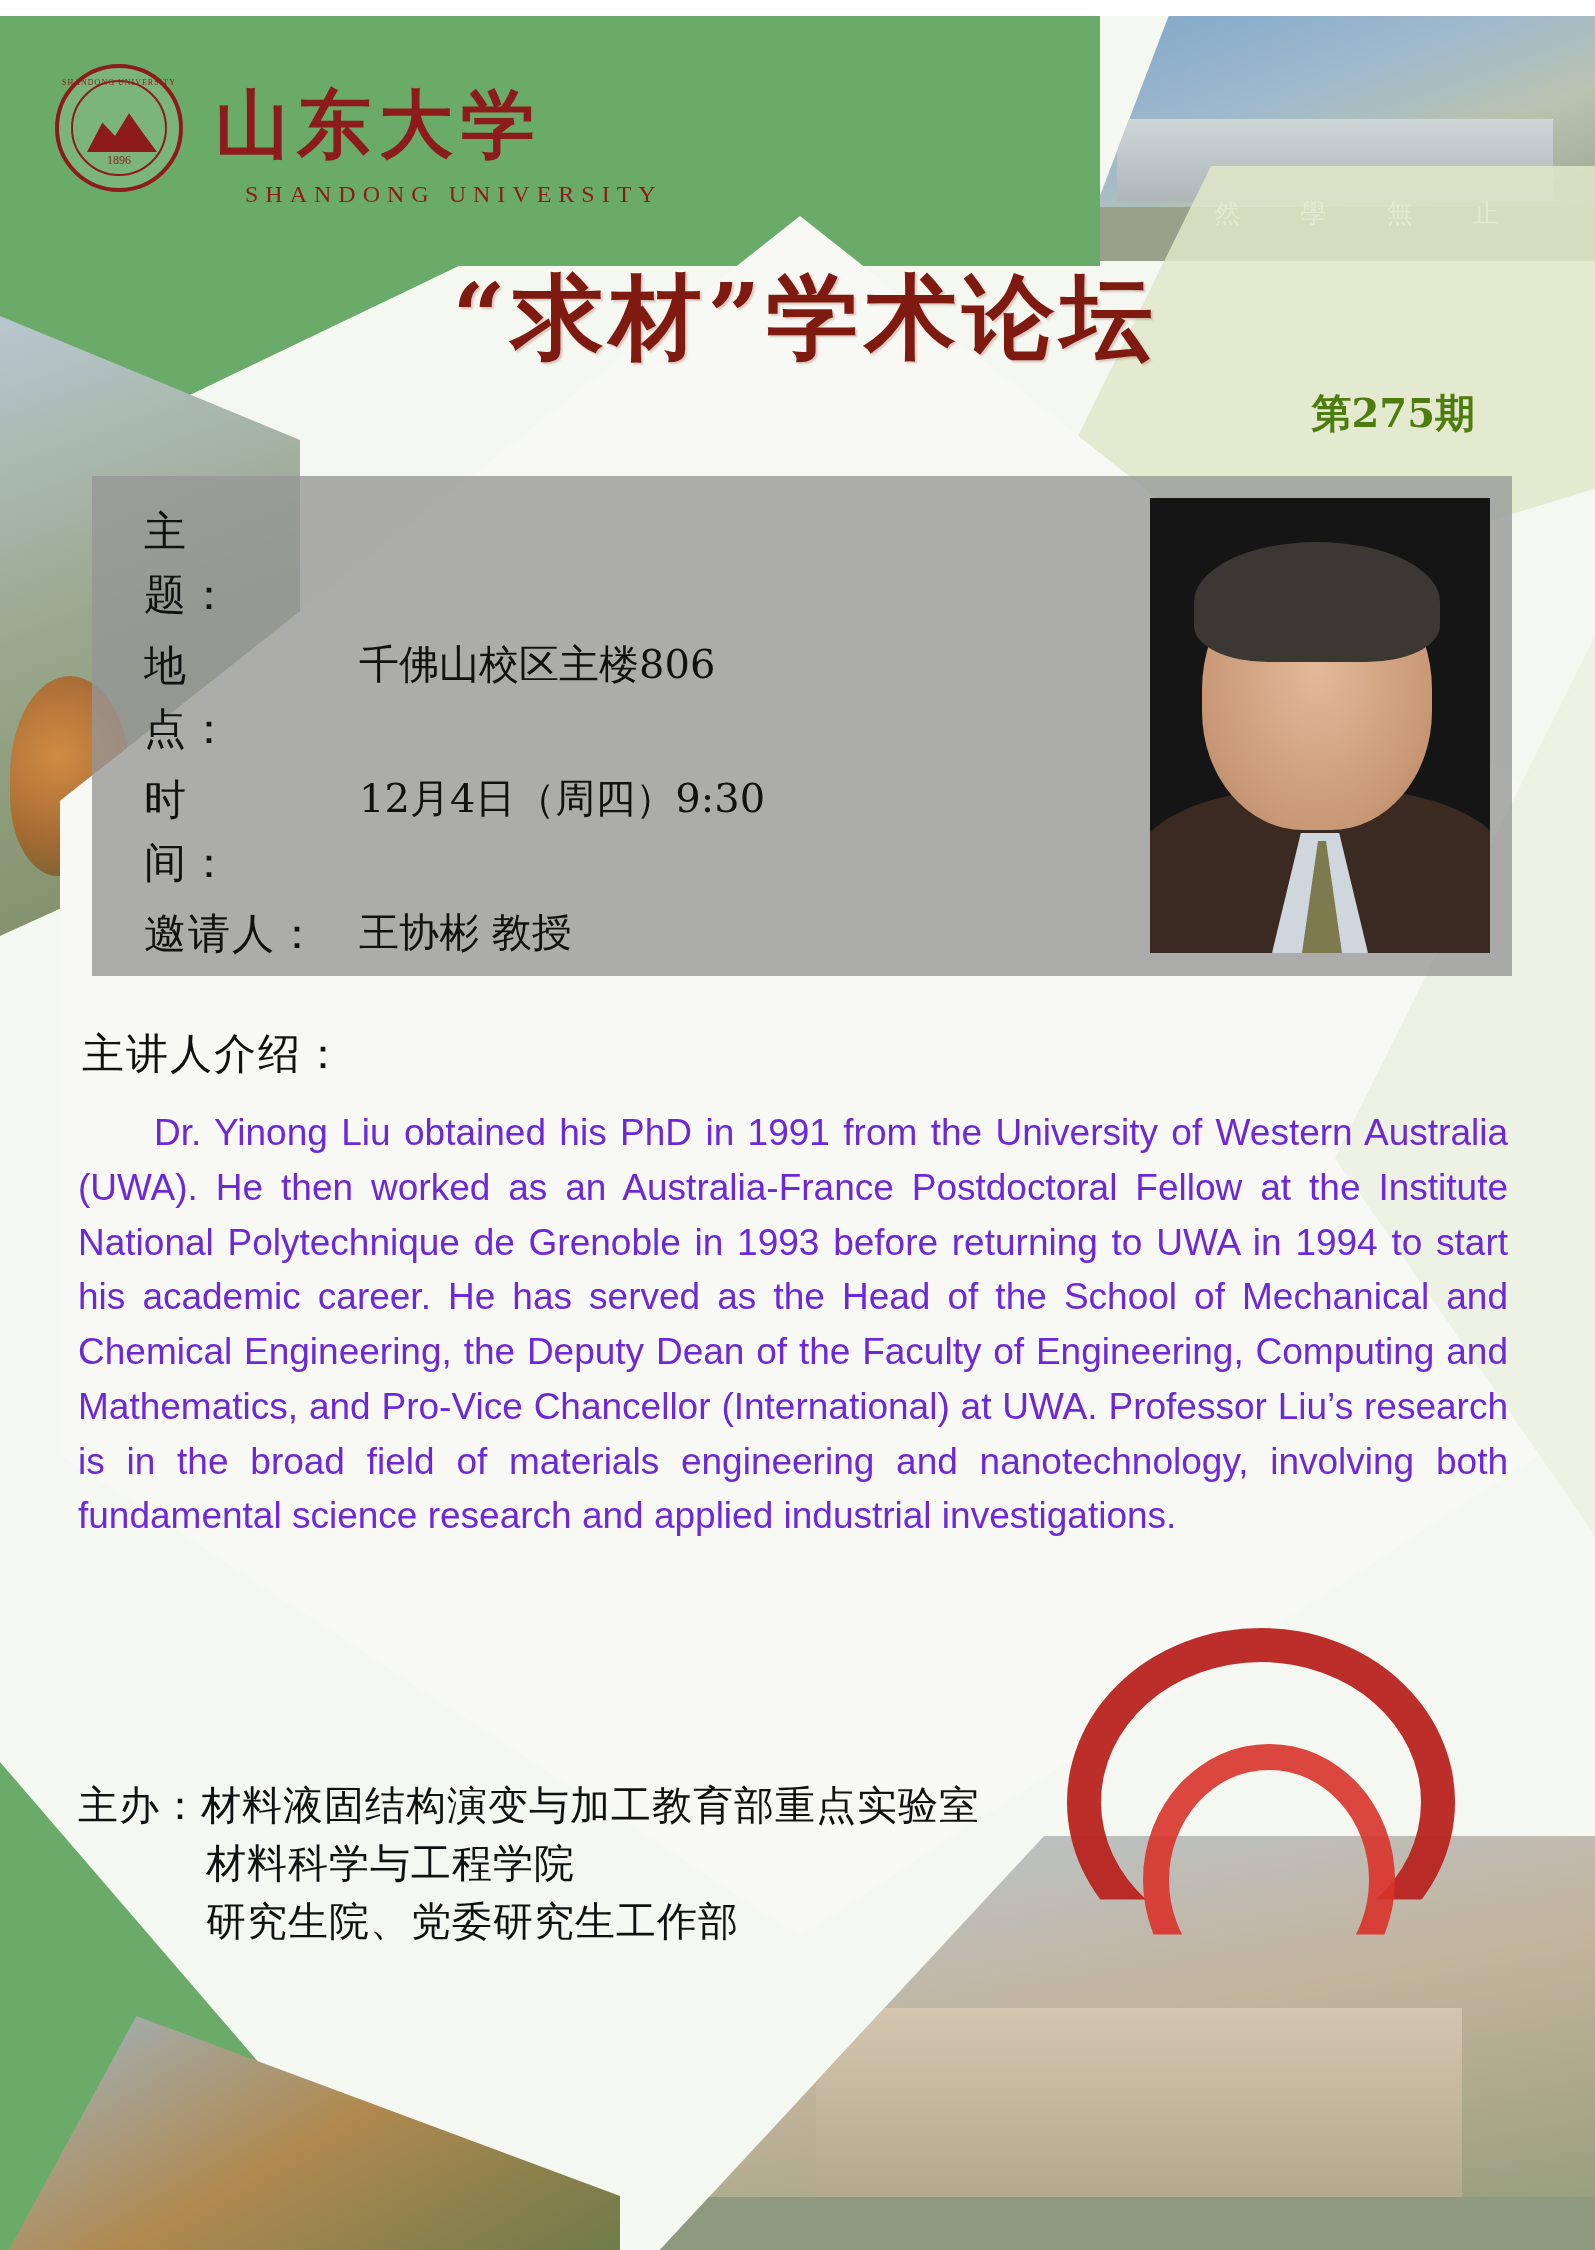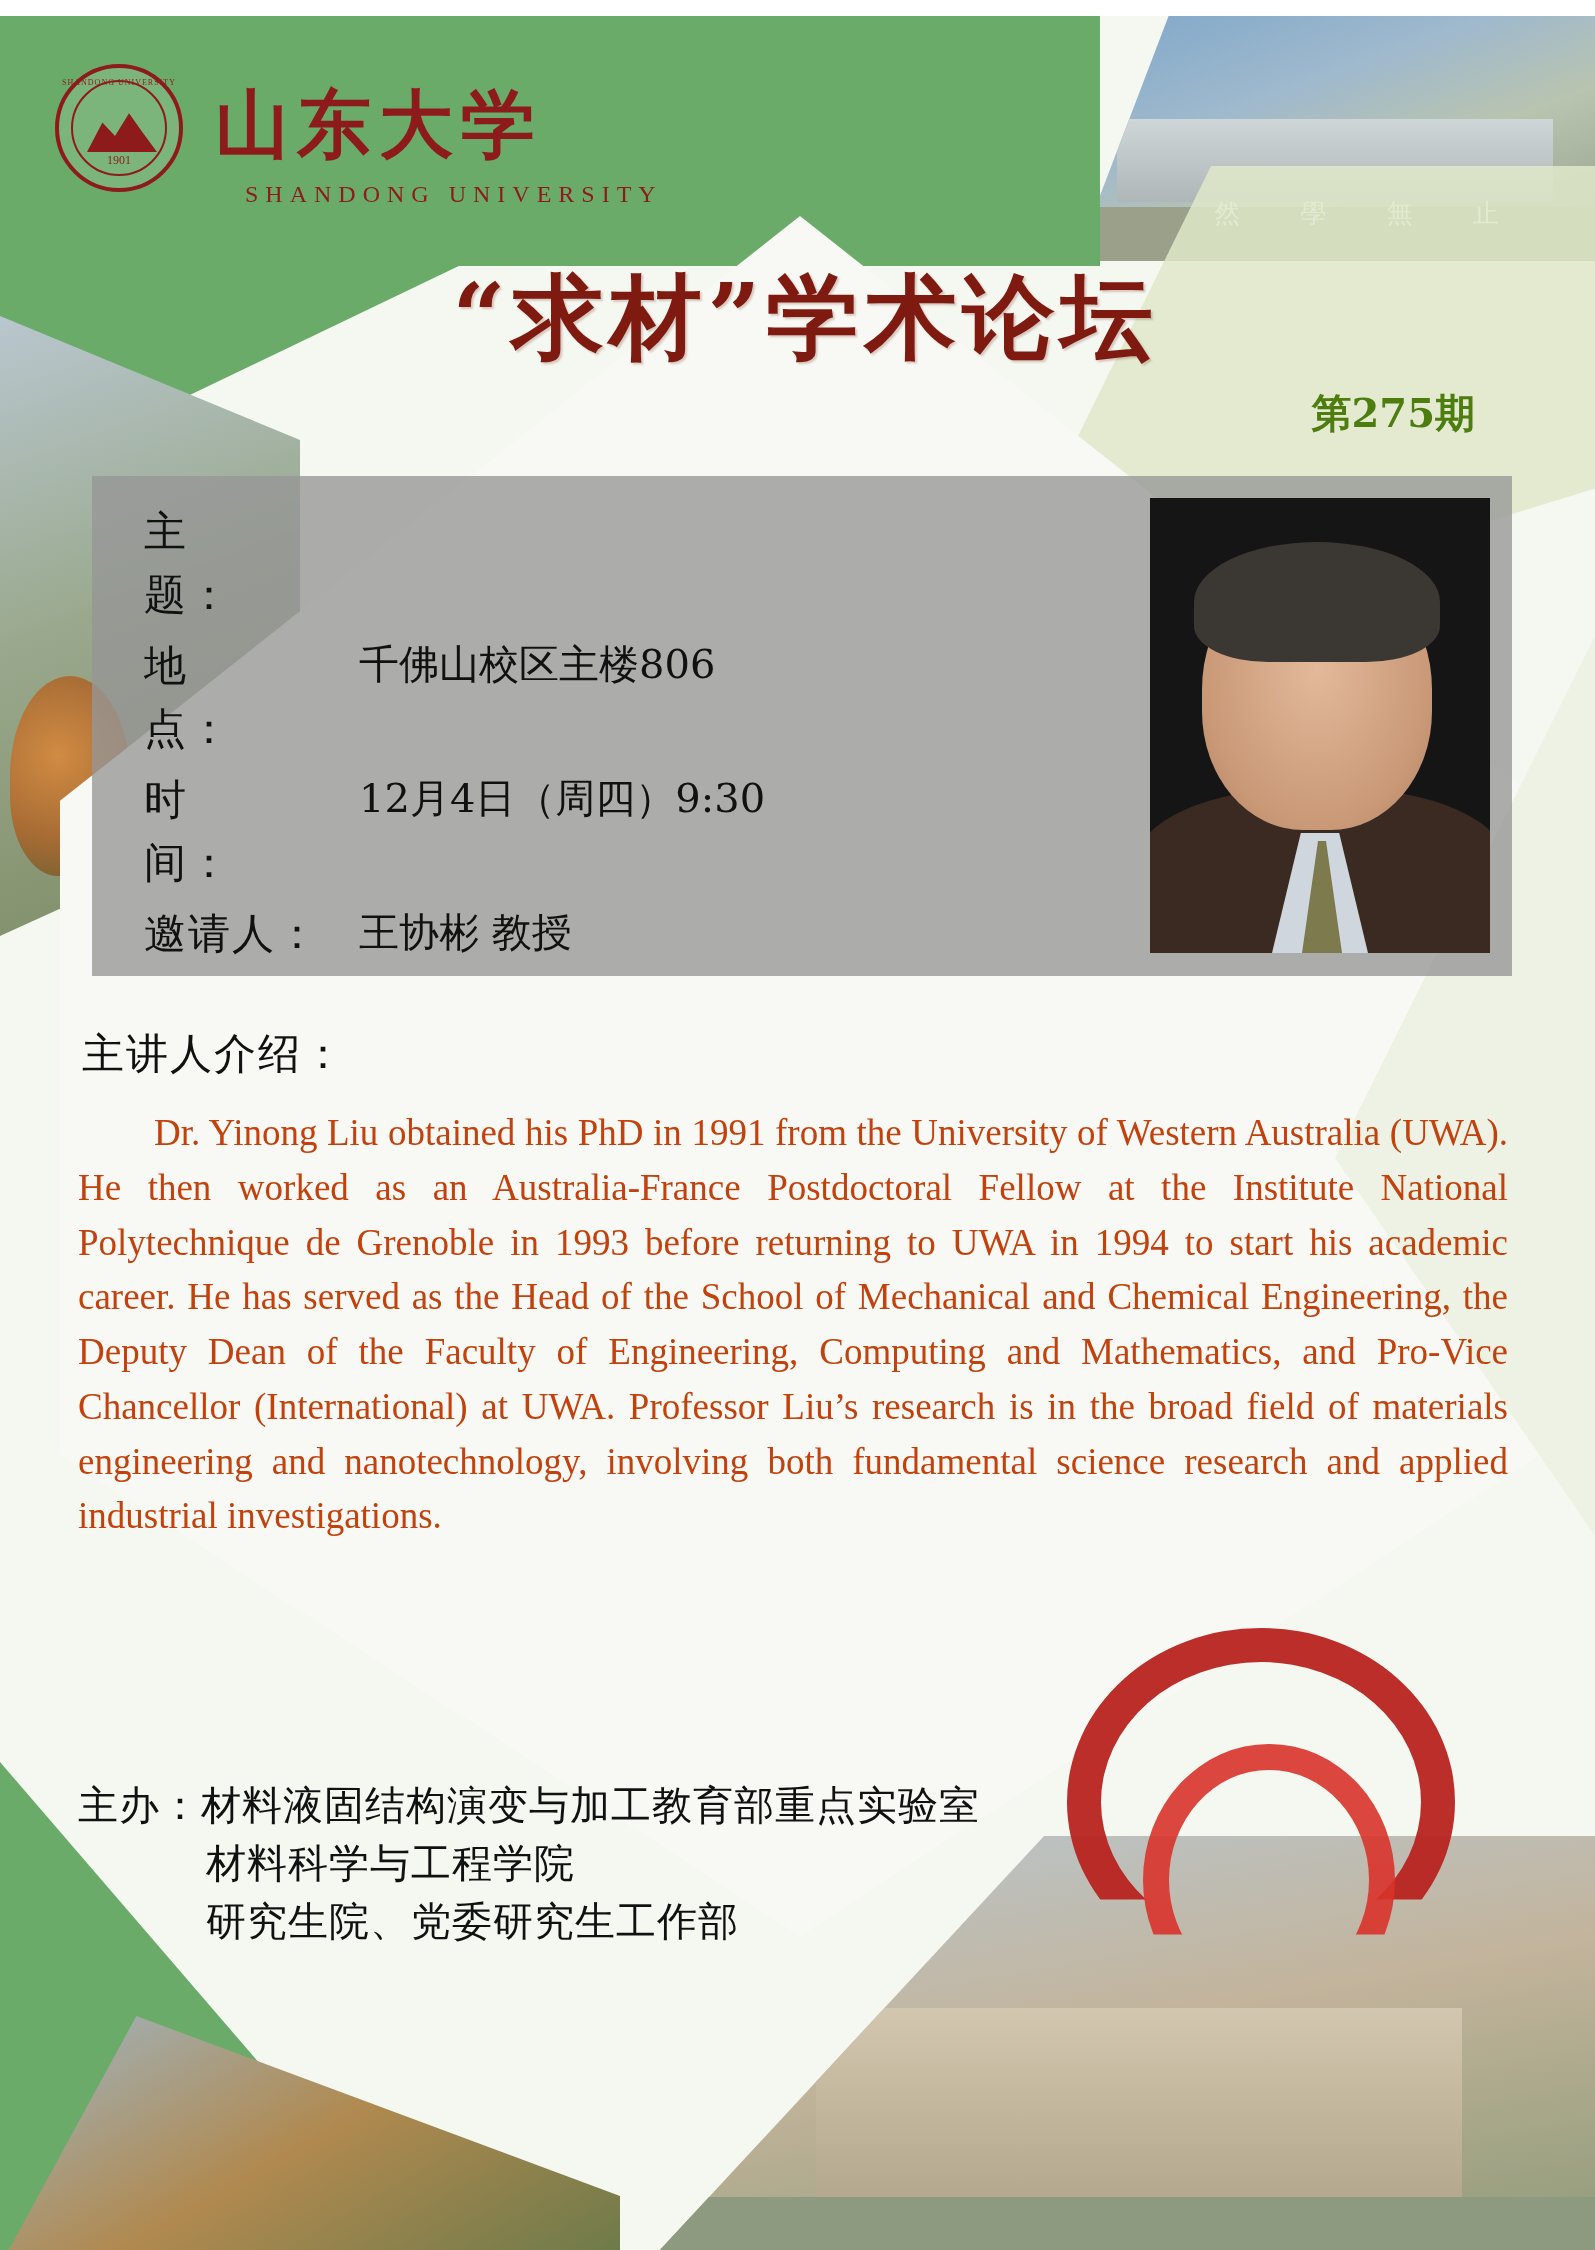--- a/index.html
+++ b/index.html
@@ -332,25 +332,25 @@
     color: #111;
     font-family: "DejaVu Serif", serif;
     letter-spacing: 2px;
   }
   .bio-text {
     position: absolute;
     left: 78px; top: 1090px;
     width: 1430px;
     font-size: 37px;
     line-height: 1.48;
-    color: #c2410c;
+    color: #6d28d9;
     text-align: justify;
     text-justify: inter-word;
     text-indent: 76px;
-    font-family: Liberation Serif, serif;
+    font-family: Liberation Sans, sans-serif;
   }
 
   
   .org-block {
     position: absolute;
     left: 78px; top: 1760px;
     font-size: 40px;
     color: #111;
     font-family: "DejaVu Serif", serif;
     line-height: 1.45;
@@ -392,21 +392,21 @@
     <div class="plaza"></div>
   </div>
   <div class="sculpture"></div>
   <div class="sculpture2"></div>
 
   <div class="header">
     <div class="sdu-emblem">
       <div class="inner"></div>
       <div class="ring-text">SHANDONG UNIVERSITY</div>
       <div class="mount"></div>
-      <div class="year">1901</div>
+      <div class="year">1896</div>
     </div>
     <div class="sdu-cn">山东大学</div>
     <div class="sdu-en">SHANDONG UNIVERSITY</div>
   </div>
 
   <div class="forum-title">“求材”学术论坛</div>
   <div class="issue">第275期</div>
 
   <div class="info-panel">
     <div class="info-rows">

